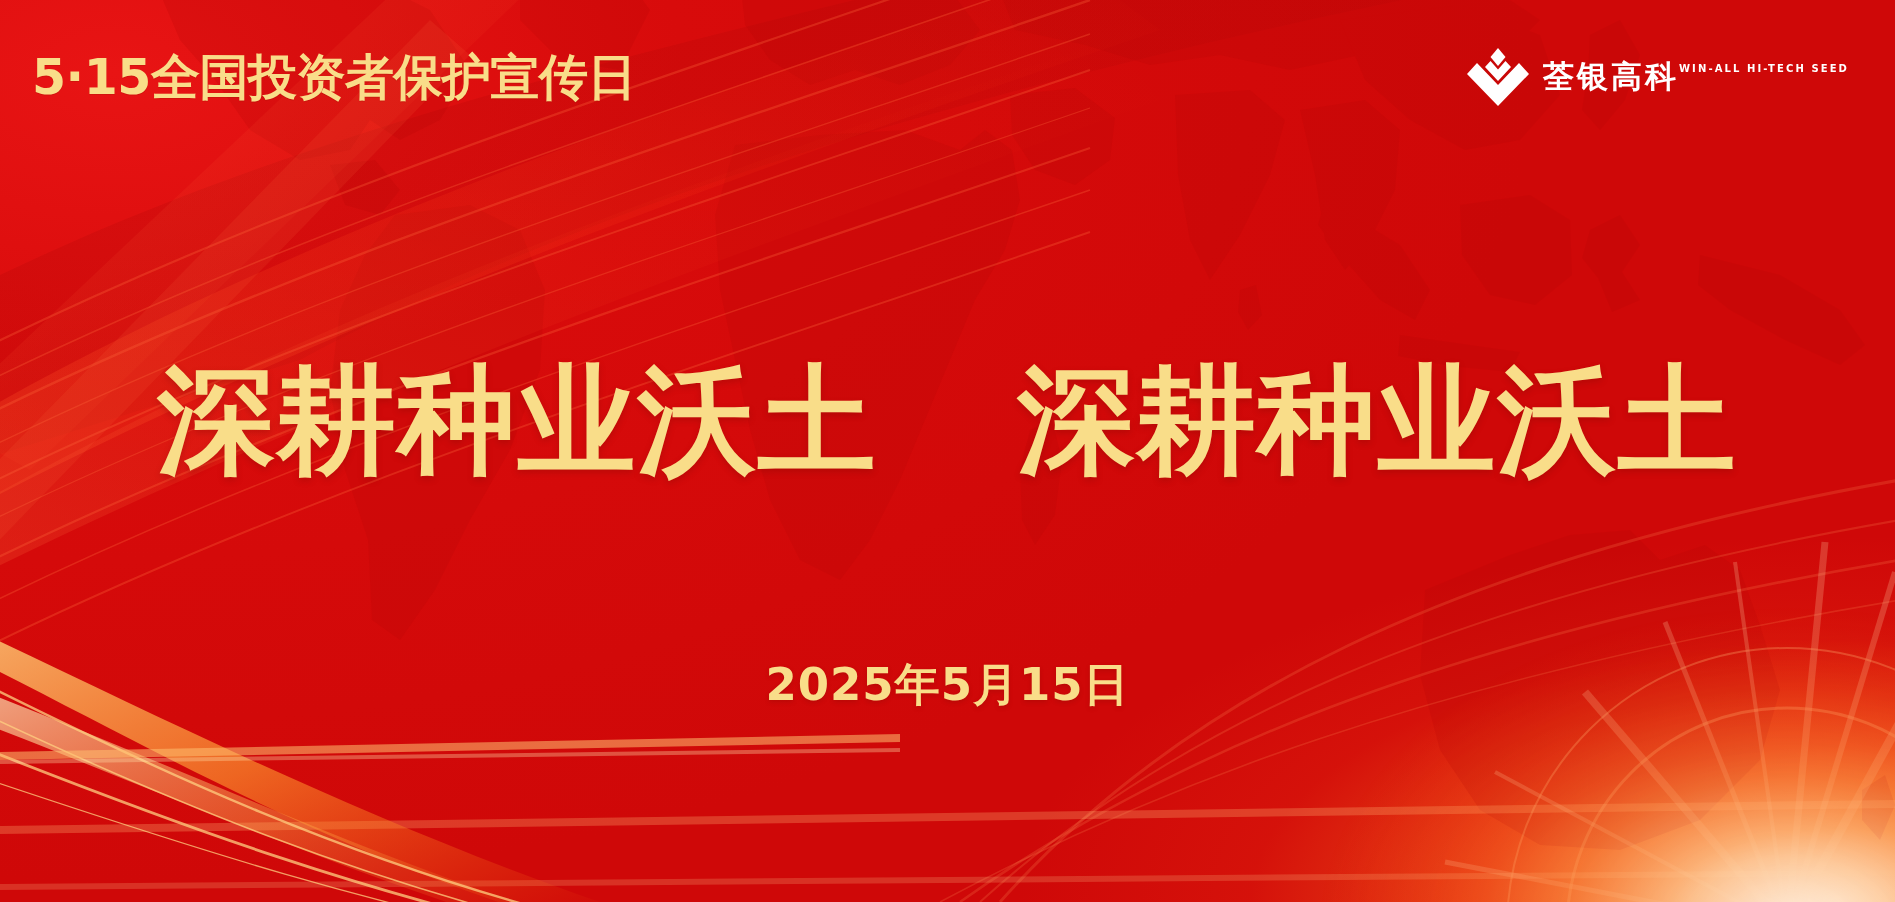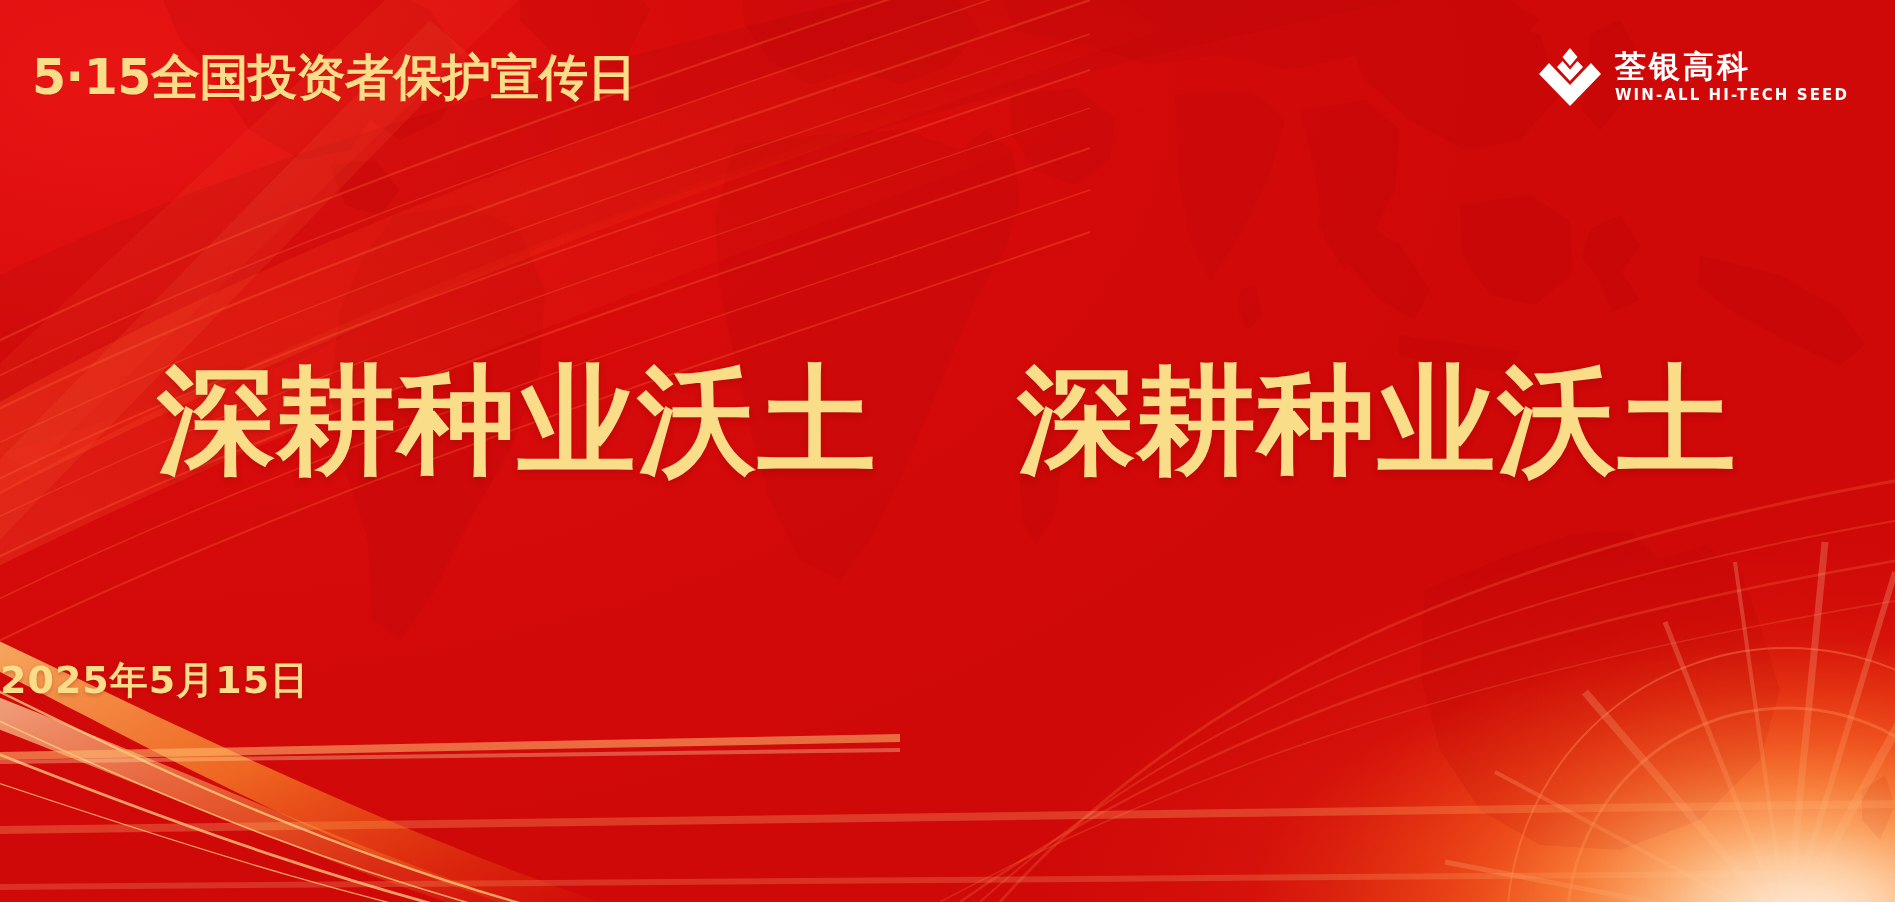--- a/index.html
+++ b/index.html
@@ -53,44 +53,44 @@
     white-space:nowrap;
     text-shadow:0 1px 0 rgba(150,20,0,.25);
   }
 
   .logo{
     position:absolute; right:46px; top:48px;
     display:flex; align-items:center; gap:14px;
   }
   .logo-mark{ width:62px; height:58px; flex:0 0 auto; }
   .logo-mark svg{ width:100%; height:100%; display:block; }
-  .logo-text{ display:flex; flex-direction:column; align-items:flex-start;text-align:center; }
+  .logo-text{ display:flex; align-items:flex-start;text-align:center; }
   .logo-cn{
     font-size:31px; font-weight:bold; color:#ffffff;
     letter-spacing:3px; line-height:1.08; white-space:nowrap;
   }
   .logo-en{
-    font-size:15px; color:#ffffff; letter-spacing:2.1px;
+    font-size:10px; color:#ffffff; letter-spacing:2.1px;
     font-weight:bold; white-space:nowrap; margin-top:3px;
   }
 
   .headline{
     position:absolute; left:0; right:0; top:352px;
     text-align:center;
     font-size:118px; font-weight:bold;
     color:#F9DD89; letter-spacing:2px;
     white-space:nowrap; line-height:1.16;
     text-shadow:0 3px 6px rgba(120,10,0,.28);
   }
   .headline .gap{ display:inline-block; width:54px; }
 
   .date{
     position:absolute; left:0; right:0; top:655px;
-    text-align:left;
-    font-size:38px; font-weight:bold;
+    text-align:center;
+    font-size:45px; font-weight:bold;
     color:#F9DD89; letter-spacing:1px;
     white-space:nowrap;
     text-shadow:0 2px 4px rgba(120,10,0,.25);
   }
 </style>
 </head>
 <body>
 
 <div class="banner">
 

